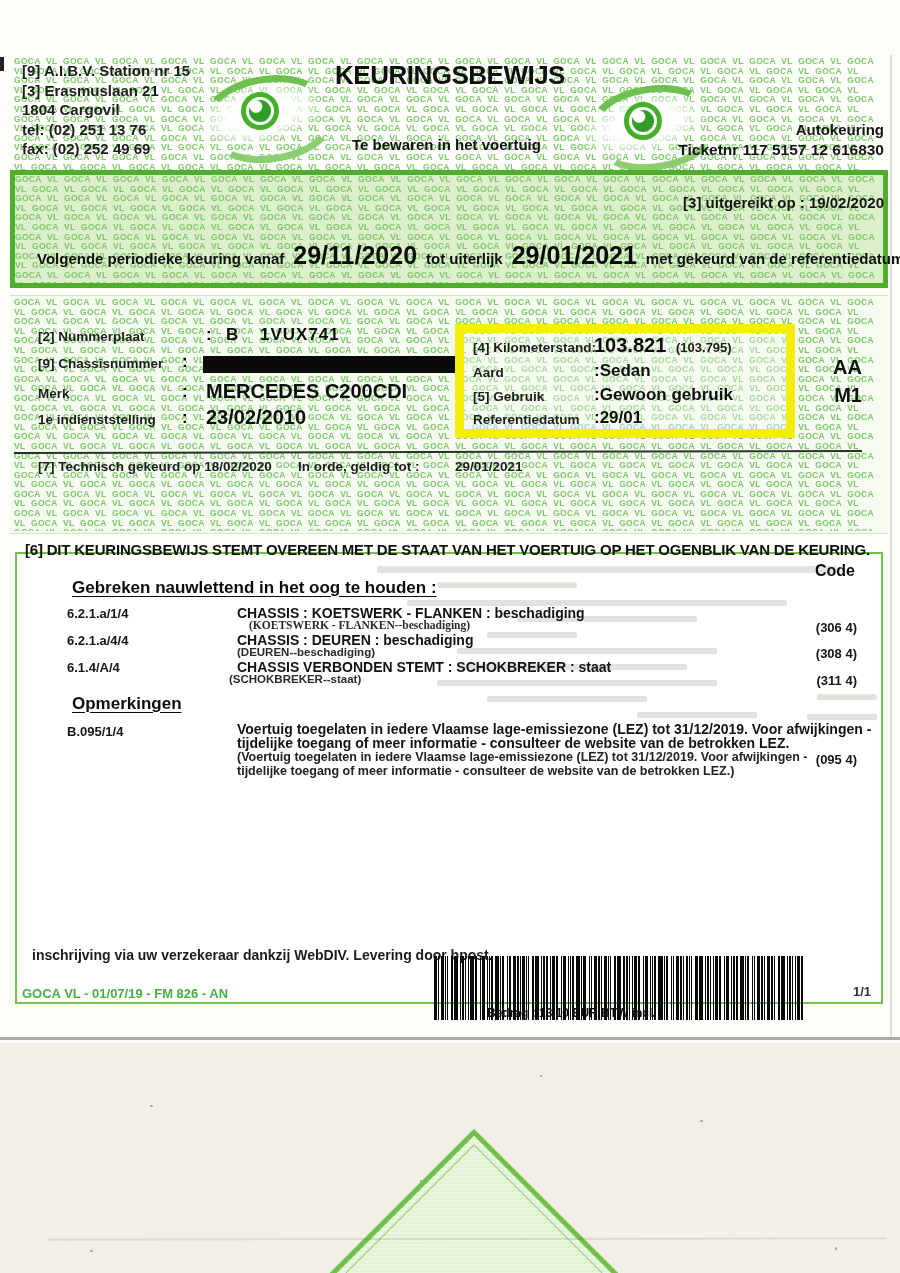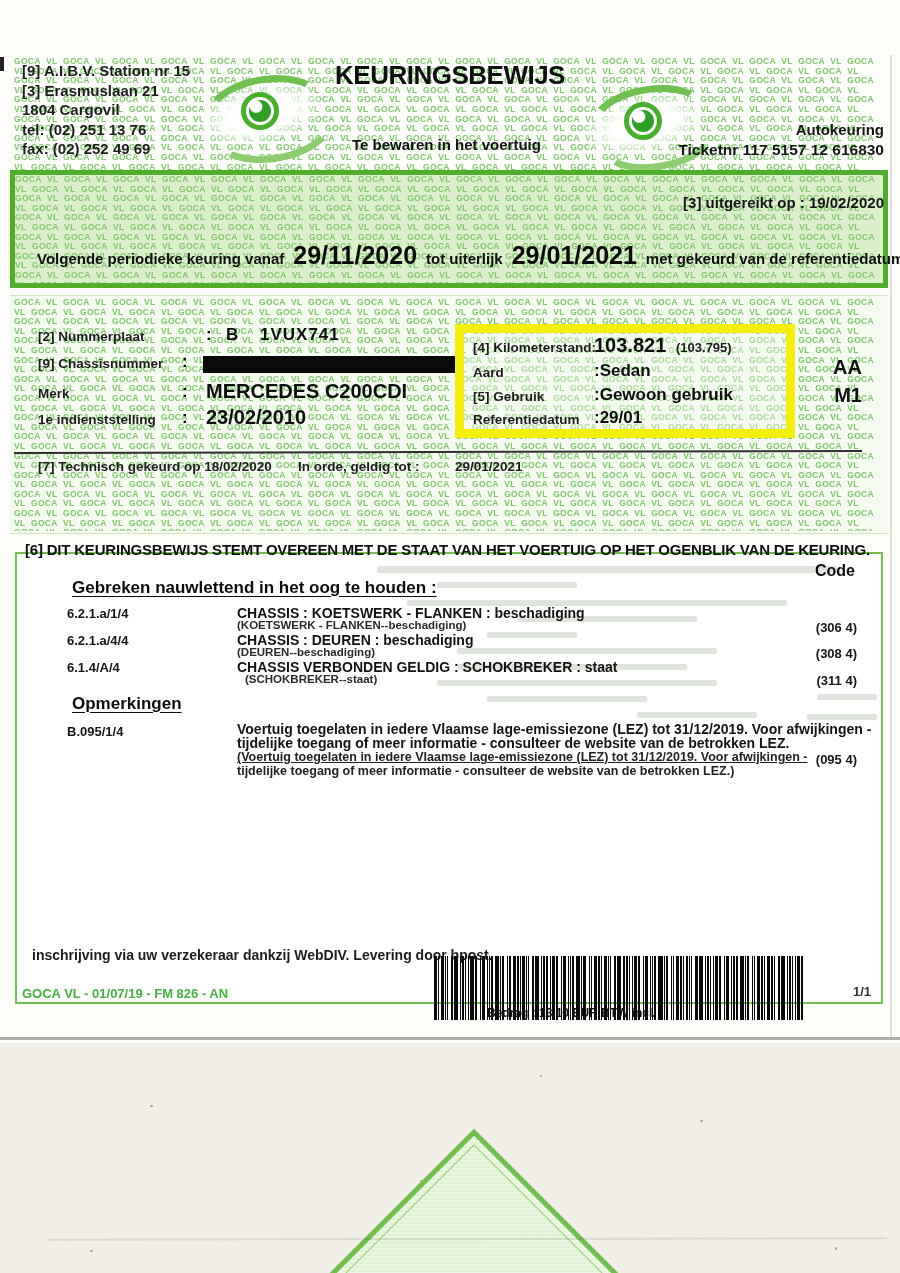--- a/index.html
+++ b/index.html
@@ -198,41 +198,41 @@
   <div class="abs ghost" style="left:470px;top:142px;width:160px;height:6px;"></div>
   <div class="abs ghost" style="left:620px;top:158px;width:120px;height:6px;"></div>
   <div class="abs ghost" style="left:800px;top:140px;width:60px;height:6px;"></div>
   <div class="abs ghost" style="left:790px;top:160px;width:70px;height:6px;"></div>
 
   <div class="abs code-hdr txt" style="right:26px;top:8px;">Code</div>
   <div class="abs sec-title txt" style="left:55px;top:24px;">Gebreken nauwlettend in het oog te houden :</div>
 
   <div class="abs dcode txt" style="left:50px;top:52px;">6.2.1.a/1/4</div>
   <div class="abs ddesc txt" style="left:220px;top:51px;">CHASSIS : KOETSWERK - FLANKEN : beschadiging</div>
-  <div class="abs dsub txt" style="left:220px;top:65px;">(KOETSWERK - FLANKEN--beschadiging)</div>
+  <div class="abs dsub txt" style="left:232px;top:65px;font-family:Liberation Serif, serif;">(KOETSWERK - FLANKEN--beschadiging)</div>
   <div class="abs dright txt" style="right:24px;top:66px;">(306 4)</div>
 
   <div class="abs dcode txt" style="left:50px;top:79px;">6.2.1.a/4/4</div>
   <div class="abs ddesc txt" style="left:220px;top:78px;">CHASSIS : DEUREN : beschadiging</div>
   <div class="abs dsub txt" style="left:220px;top:92px;">(DEUREN--beschadiging)</div>
   <div class="abs dright txt" style="right:24px;top:92px;">(308 4)</div>
 
   <div class="abs dcode txt" style="left:50px;top:106px;">6.1.4/A/4</div>
-  <div class="abs ddesc txt" style="left:220px;top:105px;">CHASSIS VERBONDEN GELDIG : SCHOKBREKER : staat</div>
-  <div class="abs dsub txt" style="left:228px;top:119px;">(SCHOKBREKER--staat)</div>
+  <div class="abs ddesc txt" style="left:220px;top:105px;">CHASSIS VERBONDEN STEMT : SCHOKBREKER : staat</div>
+  <div class="abs dsub txt" style="left:212px;top:119px;">(SCHOKBREKER--staat)</div>
   <div class="abs dright txt" style="right:24px;top:119px;">(311 4)</div>
 
   <div class="abs crease"></div>
 
   <div class="abs sec-title txt" style="left:55px;top:140px;">Opmerkingen</div>
 
   <div class="abs dcode txt" style="left:50px;top:170px;">B.095/1/4</div>
   <div class="abs rline txt" style="left:220px;top:168px;">Voertuig toegelaten in iedere Vlaamse lage-emissiezone (LEZ) tot 31/12/2019. Voor afwijkingen -</div>
   <div class="abs rline txt" style="left:220px;top:182px;">tijdelijke toegang of meer informatie - consulteer de website van de betrokken LEZ.</div>
-  <div class="abs rline2 txt" style="left:220px;top:196px;text-decoration:underline;">(Voertuig toegelaten in iedere Vlaamse lage-emissiezone (LEZ) tot 31/12/2019. Voor afwijkingen -</div>
+  <div class="abs rline2 txt" style="left:220px;top:196px;">(Voertuig toegelaten in iedere Vlaamse lage-emissiezone (LEZ) tot 31/12/2019. Voor afwijkingen -</div>
   <div class="abs rline2 txt" style="left:220px;top:210px;">tijdelijke toegang of meer informatie - consulteer de website van de betrokken LEZ.)</div>
   <div class="abs dright txt" style="right:24px;top:198px;">(095 4)</div>
 
   <div class="abs divnote txt" style="left:15px;top:392px;">
     <div>inschrijving via uw verzekeraar dankzij WebDIV. Levering door bpost.</div>
   </div>
   <div class="abs formref txt" style="left:5px;top:432px;">GOCA VL - 01/07/19 - FM 826 - AN</div>
   <div class="abs pageno txt" style="right:10px;top:430px;">1/1</div>
   <div class="abs barcode" id="barcode" style="left:417px;top:402px;width:372px;height:64px;">
       <div style="width:3px;margin-right:1px;"></div>

